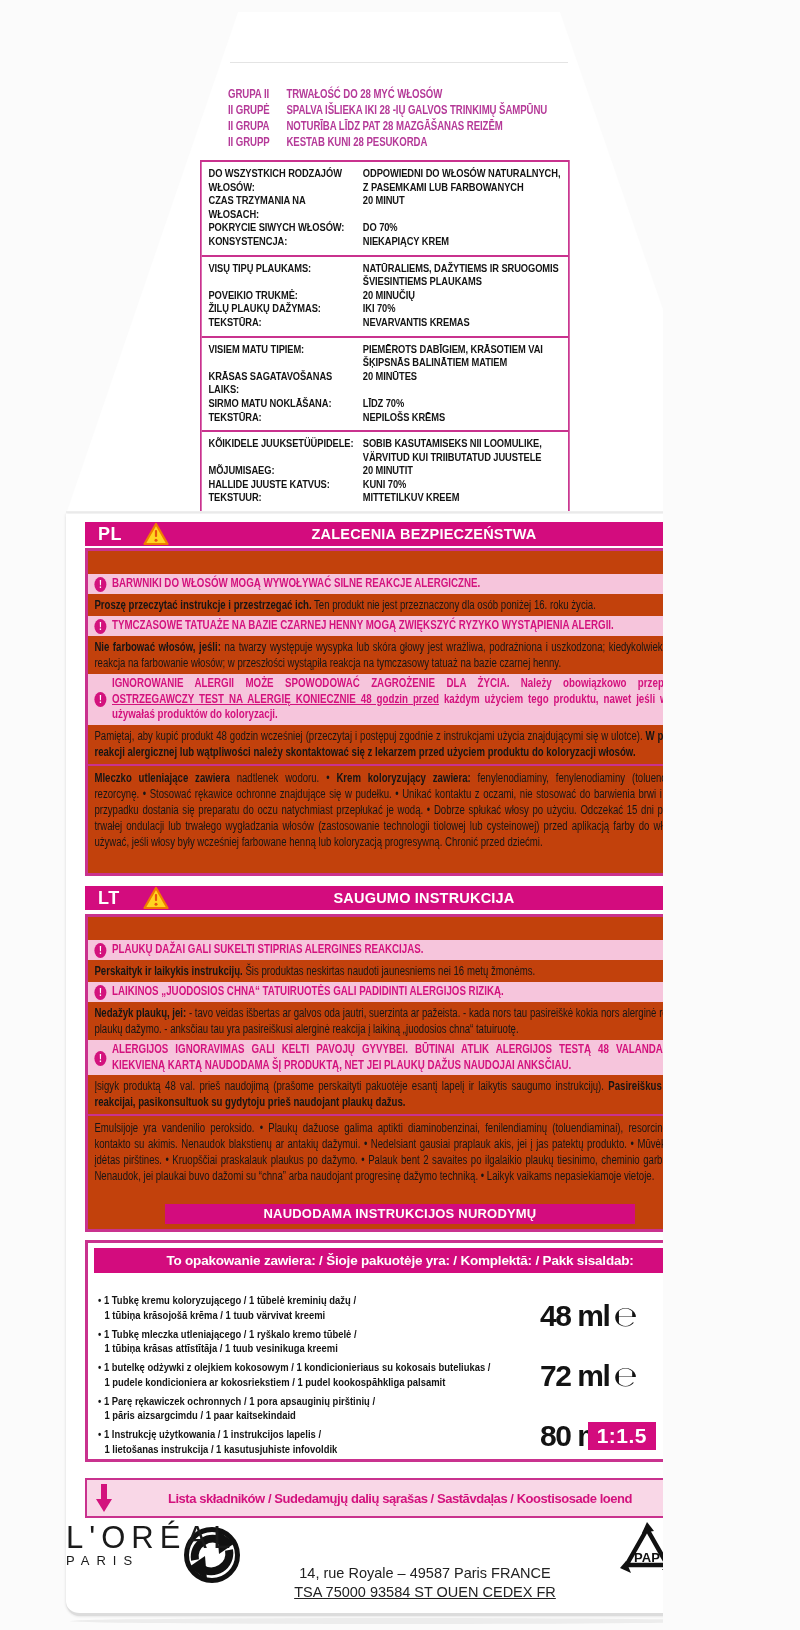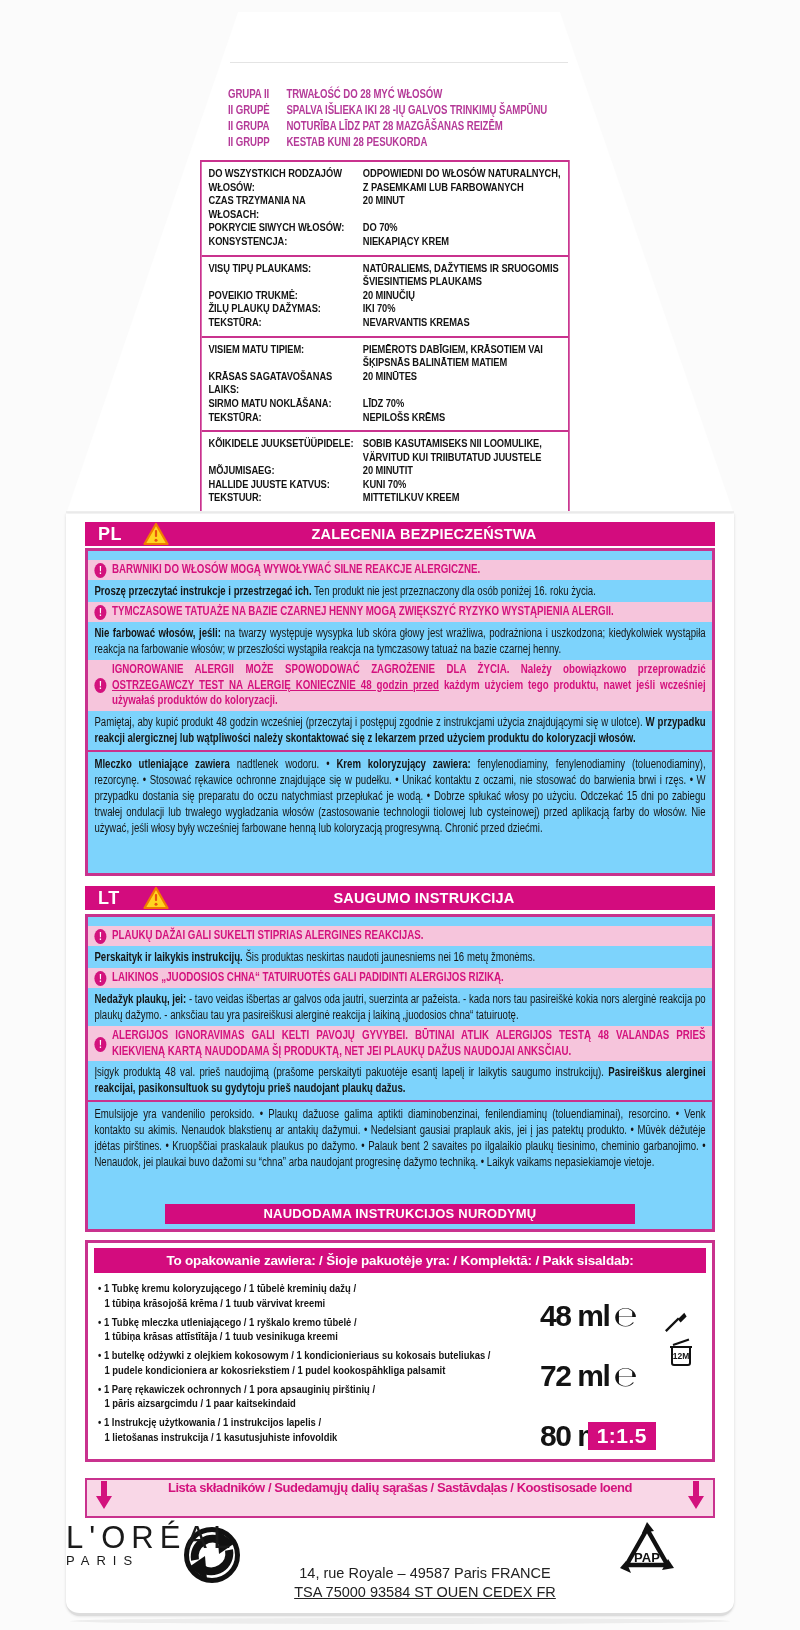--- a/index.html
+++ b/index.html
@@ -1,16 +1,16 @@
 <!DOCTYPE html>
 <html><head>
 <meta charset="utf-8">
 <style>
   html,body{margin:0;padding:0;background:#fbfbfb;}
-  #canvas{position:relative;width:800px;height:1630px;overflow:hidden;
+  #canvas{position:relative;width:663px;height:1630px;overflow:hidden;
           font-family:"Liberation Sans",sans-serif;background:#fbfbfb;}
 
   
   #flap{position:absolute;left:0;top:0;width:800px;height:517px;
         clip-path:polygon(238px 12px,560px 12px,735px 517px,65px 517px);
         background:#ffffff;filter:drop-shadow(0 1px 3px rgba(0,0,0,.16));}
   #fold-line{position:absolute;left:230px;top:62px;width:338px;height:1px;background:#e4e4e4;}
   #seam{position:absolute;left:66px;top:511px;width:668px;height:2px;background:#efefef;}
 
   
@@ -38,58 +38,58 @@
 
   
   .sec-bar{position:absolute;left:19px;width:630px;height:24px;background:#d30c7e;box-sizing:border-box;}
   .sec-code{position:absolute;left:13px;top:0;color:#fff;font-weight:bold;font-size:18px;line-height:24px;letter-spacing:.5px;}
   .sec-tri{position:absolute;left:58px;top:-1px;}
   .sec-title{display:block;text-align:center;color:#fff;font-weight:bold;font-size:14.5px;
              line-height:24px;letter-spacing:.2px;padding-left:48px;}
 
   
   .section-box{position:absolute;left:19px;width:630px;box-sizing:border-box;
-               border:3px solid #c9328e;background:#7dd3fc;overflow:hidden;
-               display:flex;flex-direction:column;padding:7px 0 0 0;}
+               border:3px solid #c9328e;background:#c2410c;overflow:hidden;
+               display:flex;flex-direction:column;padding:21px 0 0 0;}
   .scalewrap{width:780px;transform:scaleX(0.8);transform-origin:0 0;}
   .band{background:#f6c5dc;display:flex;gap:7px;padding:2px 8px;align-items:flex-start;margin:2px 0;}
   .band.multi{align-items:center;}
   .btxt{color:#d3127d;font-weight:bold;font-size:12.2px;line-height:15.5px;text-align:justify;}
   .alert-icon{flex:0 0 auto;width:15px;height:15px;border-radius:50%;background:#d3127d;color:#fff;
               font-weight:800;font-size:11px;line-height:15px;text-align:center;margin-top:1px;}
   .alert-icon::before{content:"!";}
   .para{font-size:12px;line-height:16px;padding:1px 8px;text-align:justify;color:#151515;}
   .b{font-weight:bold;}
   .u{text-decoration:underline;}
   .divider{border-top:2.2px solid #c9328e;margin:3px 0;}
   .section-footer-bar{margin:6px auto 5px;background:#d30c7e;color:#fff;font-weight:bold;
                       font-size:13px;line-height:20px;text-align:center;width:470px;
                       letter-spacing:.2px;margin-top:auto;}
 
   
   #contents-box{position:absolute;left:19px;top:726px;width:630px;height:222px;box-sizing:border-box;
                 border:3px solid #c9328e;background:#fff;}
-  .cont-bar{margin:5px 6px 8px;background:#d30c7e;color:#fff;text-align:center;font-weight:bold;
+  .cont-bar{margin:5px 6px 20px;background:#d30c7e;color:#fff;text-align:center;font-weight:bold;
             font-size:13.5px;line-height:25px;letter-spacing:-0.2px;}
   #items{margin:2px 0 0 10px;width:560px;transform:scaleX(0.80);transform-origin:0 0;}
   .item{margin-bottom:4.5px;font-weight:bold;font-size:11.8px;line-height:14.5px;color:#141414;}
   .item .l1::before{content:"• ";}
   .item .l2{padding-left:8px;}
   #vols{position:absolute;left:452px;top:30px;}
   .vol-row{display:flex;align-items:center;height:34px;margin-top:26px;}
   .vol-num{font-size:30px;font-weight:bold;letter-spacing:-1.5px;color:#131313;white-space:nowrap;}
   .esign{font-family:"DejaVu Sans",sans-serif;font-size:28px;font-weight:600;margin-left:4px;color:#131313;}
   #brush-icon{position:absolute;right:24px;top:66px;}
   #pao-icon{position:absolute;right:16px;top:94px;}
   #ratio-badge{position:absolute;right:56px;bottom:9px;background:#d30c7e;color:#fff;
                font-weight:bold;font-size:21px;line-height:28px;padding:0 9px;letter-spacing:.5px;}
 
   
   #ingr{position:absolute;left:19px;top:964px;width:630px;height:40px;box-sizing:border-box;
-        background:#f9d7e7;border:2.5px solid #c9328e;display:flex;align-items:flex-start;
+        background:#f9d7e7;border:2.5px solid #c9328e;display:flex;align-items:center;
         justify-content:space-between;padding:0 8px;}
   #ingr .ilabel{color:#d3127d;font-weight:bold;font-size:13px;letter-spacing:-0.45px;white-space:nowrap;}
 
   
   #greendot{position:absolute;left:117px;top:1012px;}
   #brand-block{position:absolute;left:0;right:0;top:1006px;text-align:left;color:#1a1a1a;}
   .brand{font-size:31px;font-weight:500;letter-spacing:6px;}
   .brand-sub{font-size:13px;letter-spacing:7px;margin-top:-3px;}
   #addr-block{position:absolute;left:120px;right:70px;top:1050px;text-align:center;color:#222;
               font-size:14.5px;line-height:18.5px;}

